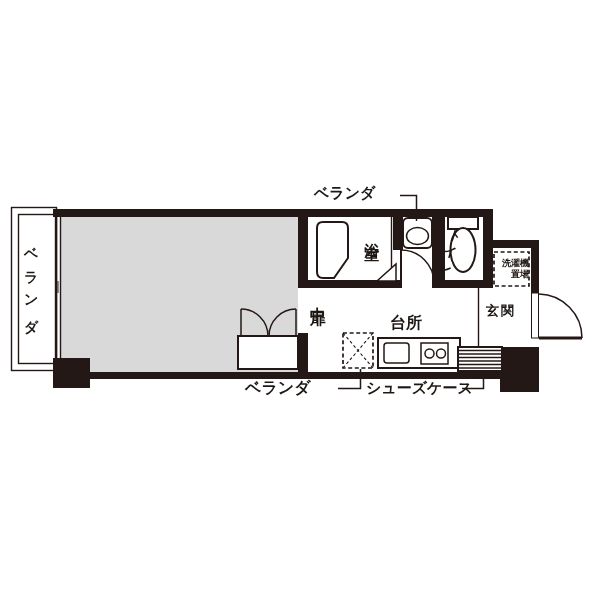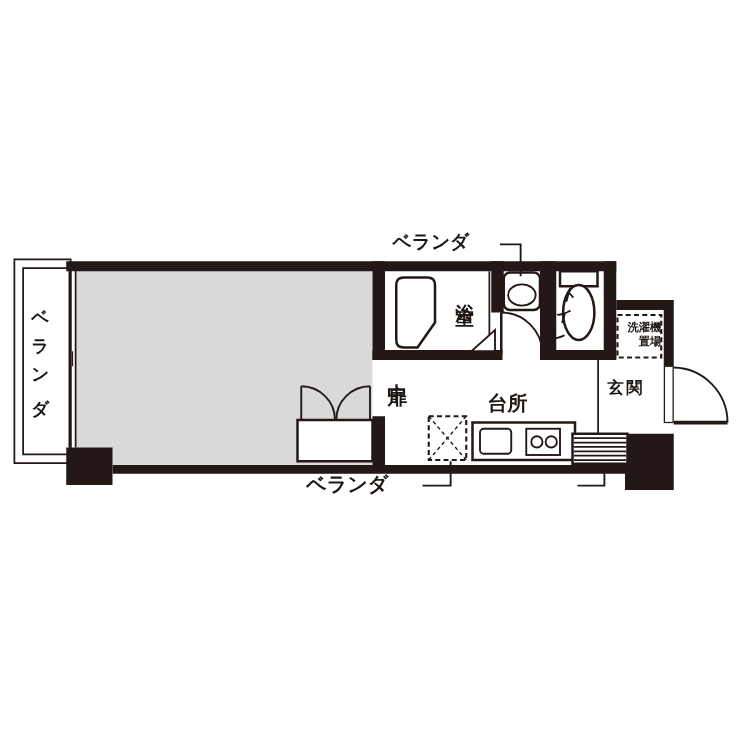--- a/index.html
+++ b/index.html
@@ -152,14 +152,15 @@
   <div class="lab v" style="left:309px;top:294px;font-size:16px;letter-spacing:2px;">中扉</div>
 
   <div class="lab" style="left:390px;top:315px;font-size:16px;text-align:right;">台所</div>
 
   <div class="lab" style="left:486px;top:304px;font-size:13px;letter-spacing:2px;">玄関</div>
 
   <div class="lab" style="left:314px;top:186px;font-size:15px;">ベランダ</div>
 
   <div class="lab" style="left:245px;top:380px;font-size:16px;">ベランダ</div>
 
+  <div class="lab" style="left:366px;top:381px;font-size:15px;">シューズケース</div>
 
 </div>
 
 </body></html>

